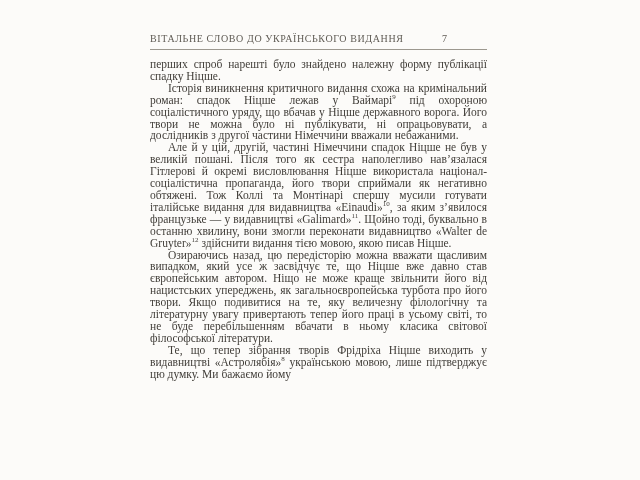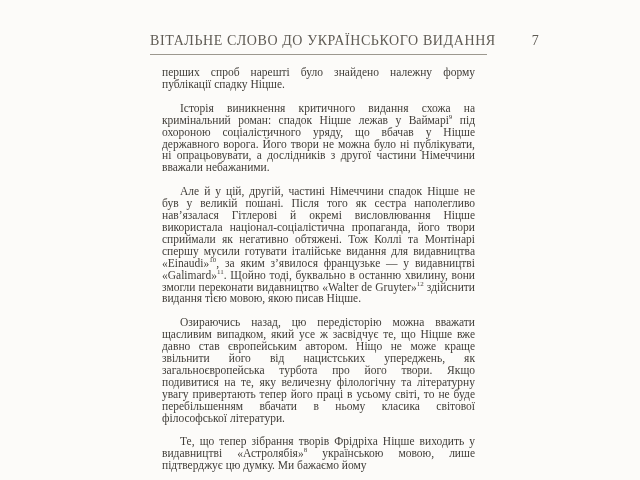--- a/index.html
+++ b/index.html
@@ -17,21 +17,21 @@
   .sheet {
     position: absolute;
     left: 150px;
     top: 33px;
     width: 337px;
   }
   .running-head {
     display: flex;
     align-items: baseline;
     justify-content: space-between;
-    font-size: 14px;
+    font-size: 10px;
     letter-spacing: 0.6px;
     color: var(--header-text, #5f5b54);
     padding-bottom: 5px;
     gap: 36px;
   }
   .running-head .title {
     white-space: nowrap;
   }
   .running-head .folio {
     padding-right: 40px;
@@ -44,21 +44,21 @@
     height: 0;
   }
   .body {
     color: var(--text, #403d38);
     font-size: 11.5px;
     line-height: 11.9px;
     text-align: justify;
     text-justify: inter-word;
   }
   .body p.para {
-    margin: 12px;
+    margin: 0;
   }
   .body p.para.indent {
     text-indent: 18px;
   }
   .body sup {
     font-size: 7px;
     line-height: 0;
     vertical-align: super;
   }
 </style>

